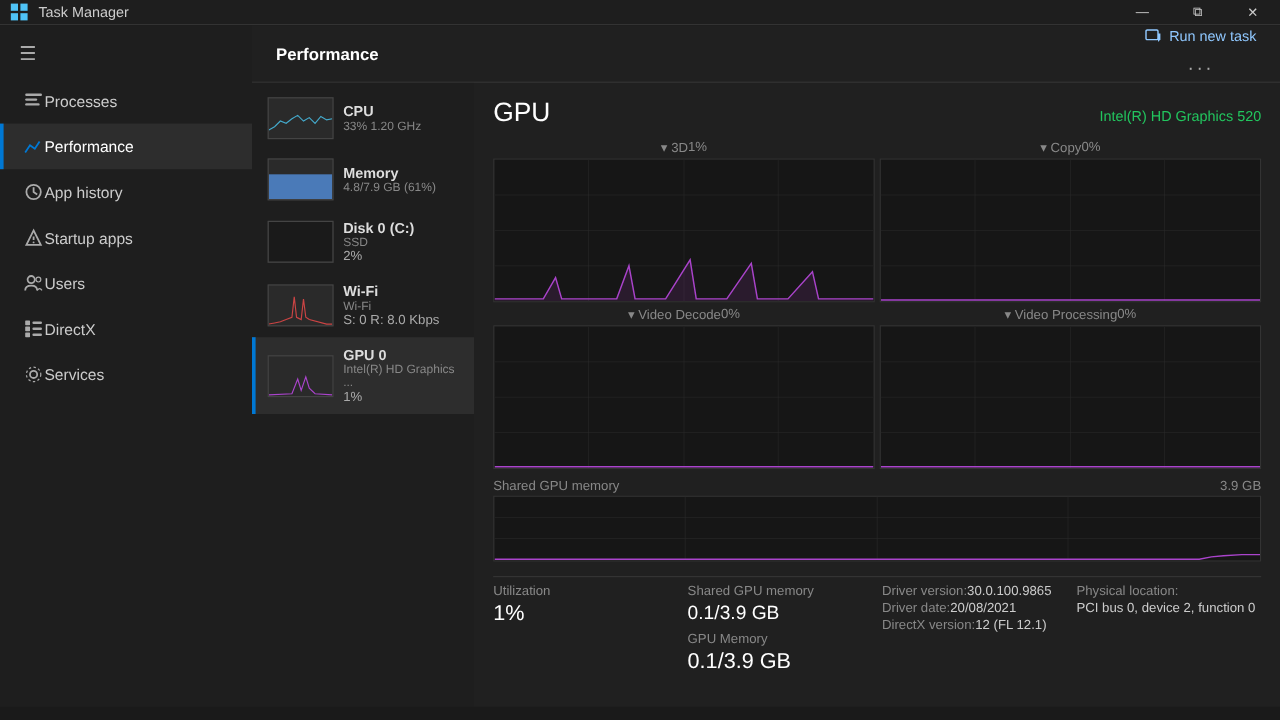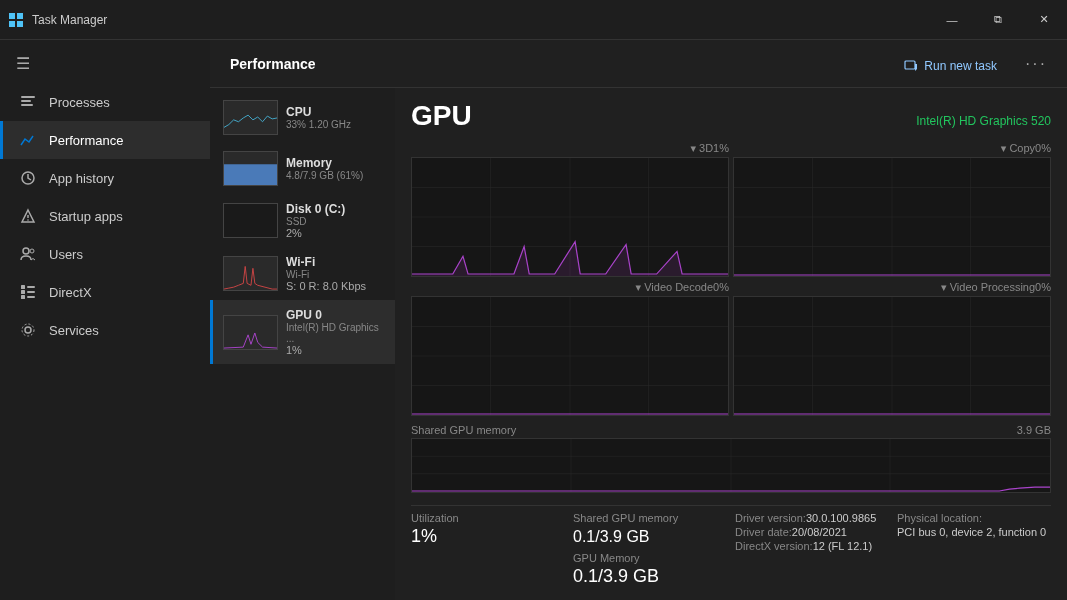--- a/index.html
+++ b/index.html
@@ -7,21 +7,21 @@
       width: 1067px;
       height: 600px;
       background: #1a1a1a;
       font-family: 'Segoe UI', sans-serif;
       color: #d0d0d0;
       overflow: hidden;
     }
 
     
     .titlebar {
-      height: 40px;
+      height: 21px;
       background: #1e1e1e;
       display: flex;
       align-items: center;
       justify-content: space-between;
       padding: 0 0 0 8px;
       border-bottom: 1px solid #333;
     }
     .titlebar-left {
       display: flex;
       align-items: center;
@@ -67,21 +67,20 @@
     }
     .sidebar-hamburger {
       padding: 10px 16px;
       cursor: pointer;
       color: #aaa;
       font-size: 16px;
     }
     .sidebar-item {
       display: flex;
       align-items: center;
-      gap: 12px;
       padding: 10px 16px;
       cursor: pointer;
       font-size: 13px;
       color: #cccccc;
       border-left: 3px solid transparent;
     }
     .sidebar-item.active {
       background: #2d2d2d;
       border-left: 3px solid #0078d4;
       color: #ffffff;
@@ -116,22 +115,23 @@
       padding: 0 20px;
       border-bottom: 1px solid #333;
     }
     .content-title {
       font-size: 14px;
       font-weight: 600;
       color: #ffffff;
     }
     .header-actions {
       display: flex;
-      align-items: flex-end;
-      gap: 28px;
+      align-items: center;
+      gap: 12px;
+      flex-direction: column;
     }
     .run-new-task-btn {
       display: flex;
       align-items: center;
       gap: 6px;
       background: transparent;
       border: none;
       color: #90c8ff;
       font-size: 12px;
       cursor: pointer;
@@ -207,42 +207,42 @@
       flex-direction: column;
       gap: 6px;
     }
     .detail-header {
       display: flex;
       justify-content: space-between;
       align-items: baseline;
       margin-bottom: 4px;
     }
     .detail-title {
-      font-size: 28px;
-      font-weight: 700;
+      font-size: 22px;
+      font-weight: 400;
       color: #ffffff;
     }
     .detail-subtitle {
       font-size: 12px;
       color: #22c55e;
     }
 
     
     .graphs-grid {
       display: grid;
       grid-template-columns: 1fr 1fr;
       gap: 4px;
     }
     .graph-section {
       display: flex;
       flex-direction: column;
     }
     .graph-label-row {
       display: flex;
-      justify-content: flex-end;
+      justify-content: center;
       font-size: 11px;
       color: #888;
       margin-bottom: 2px;
     }
     .graph-label-row .label-text {
       font-size: 11px;
       color: #888;
     }
     .graph-label-row .label-pct {
       font-size: 11px;

